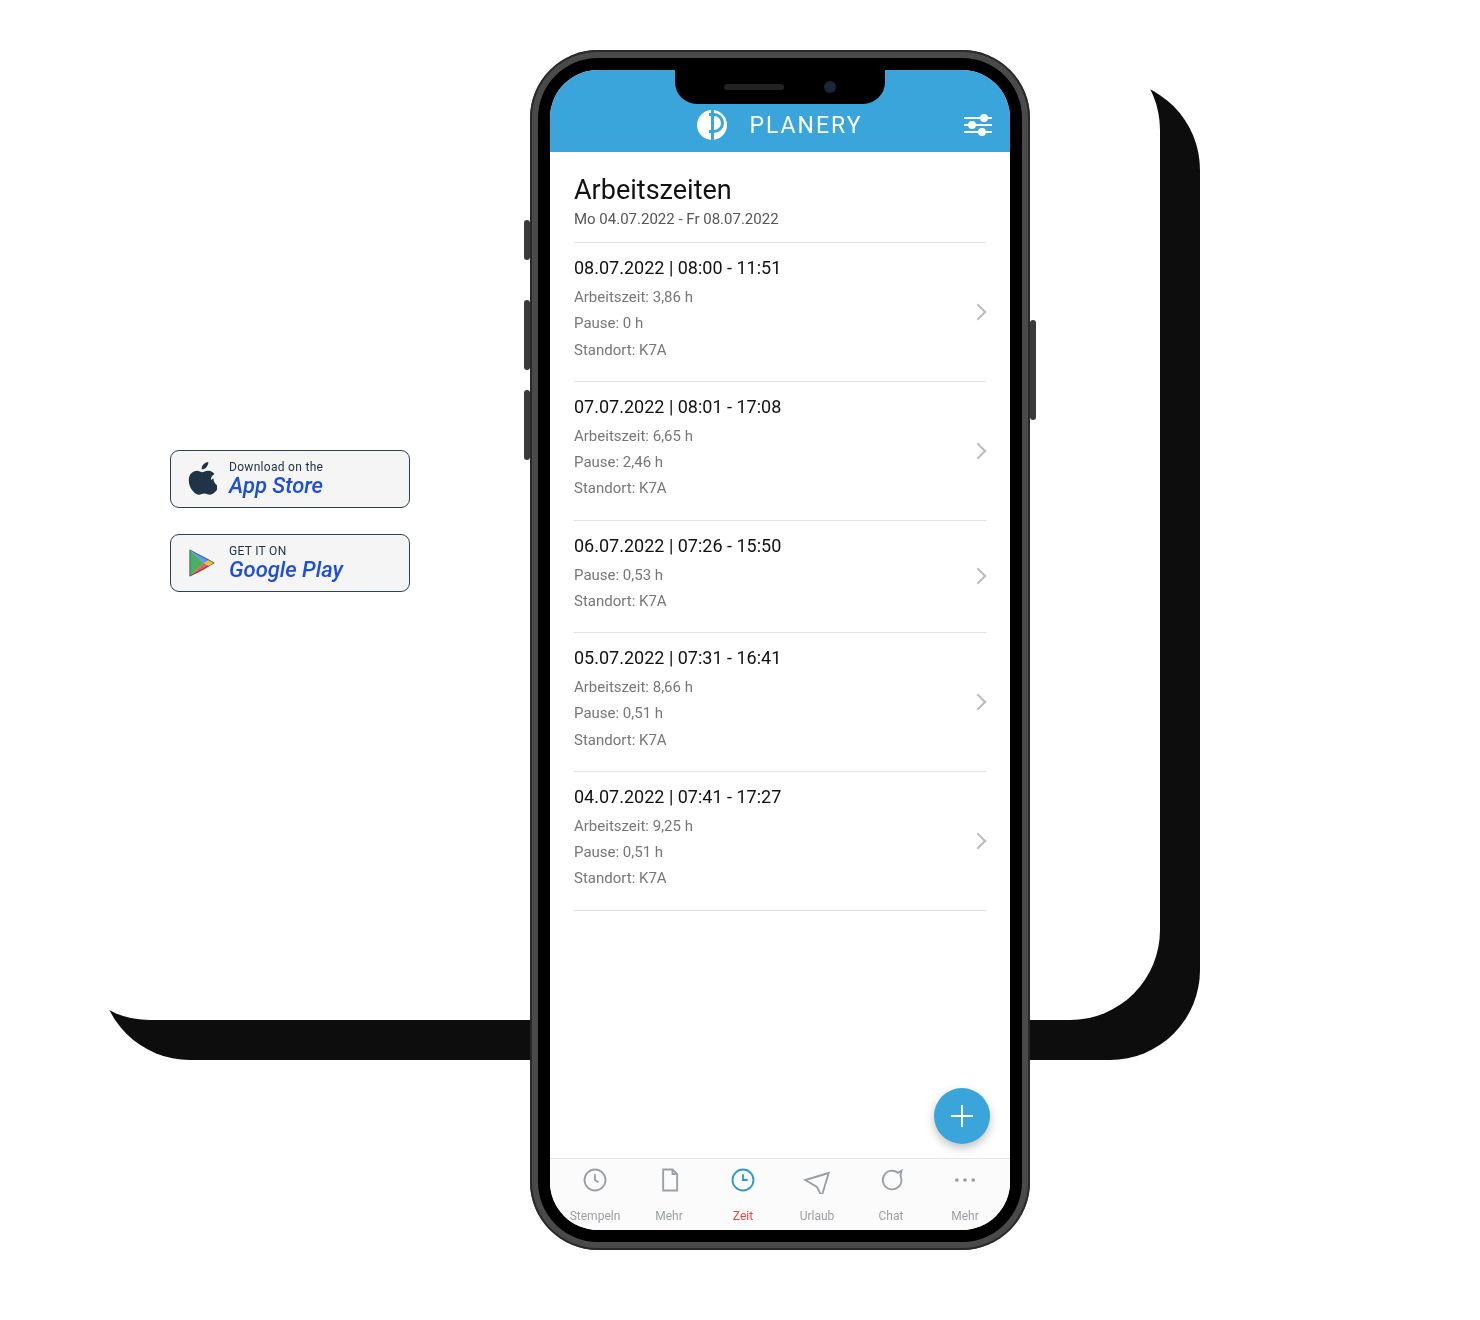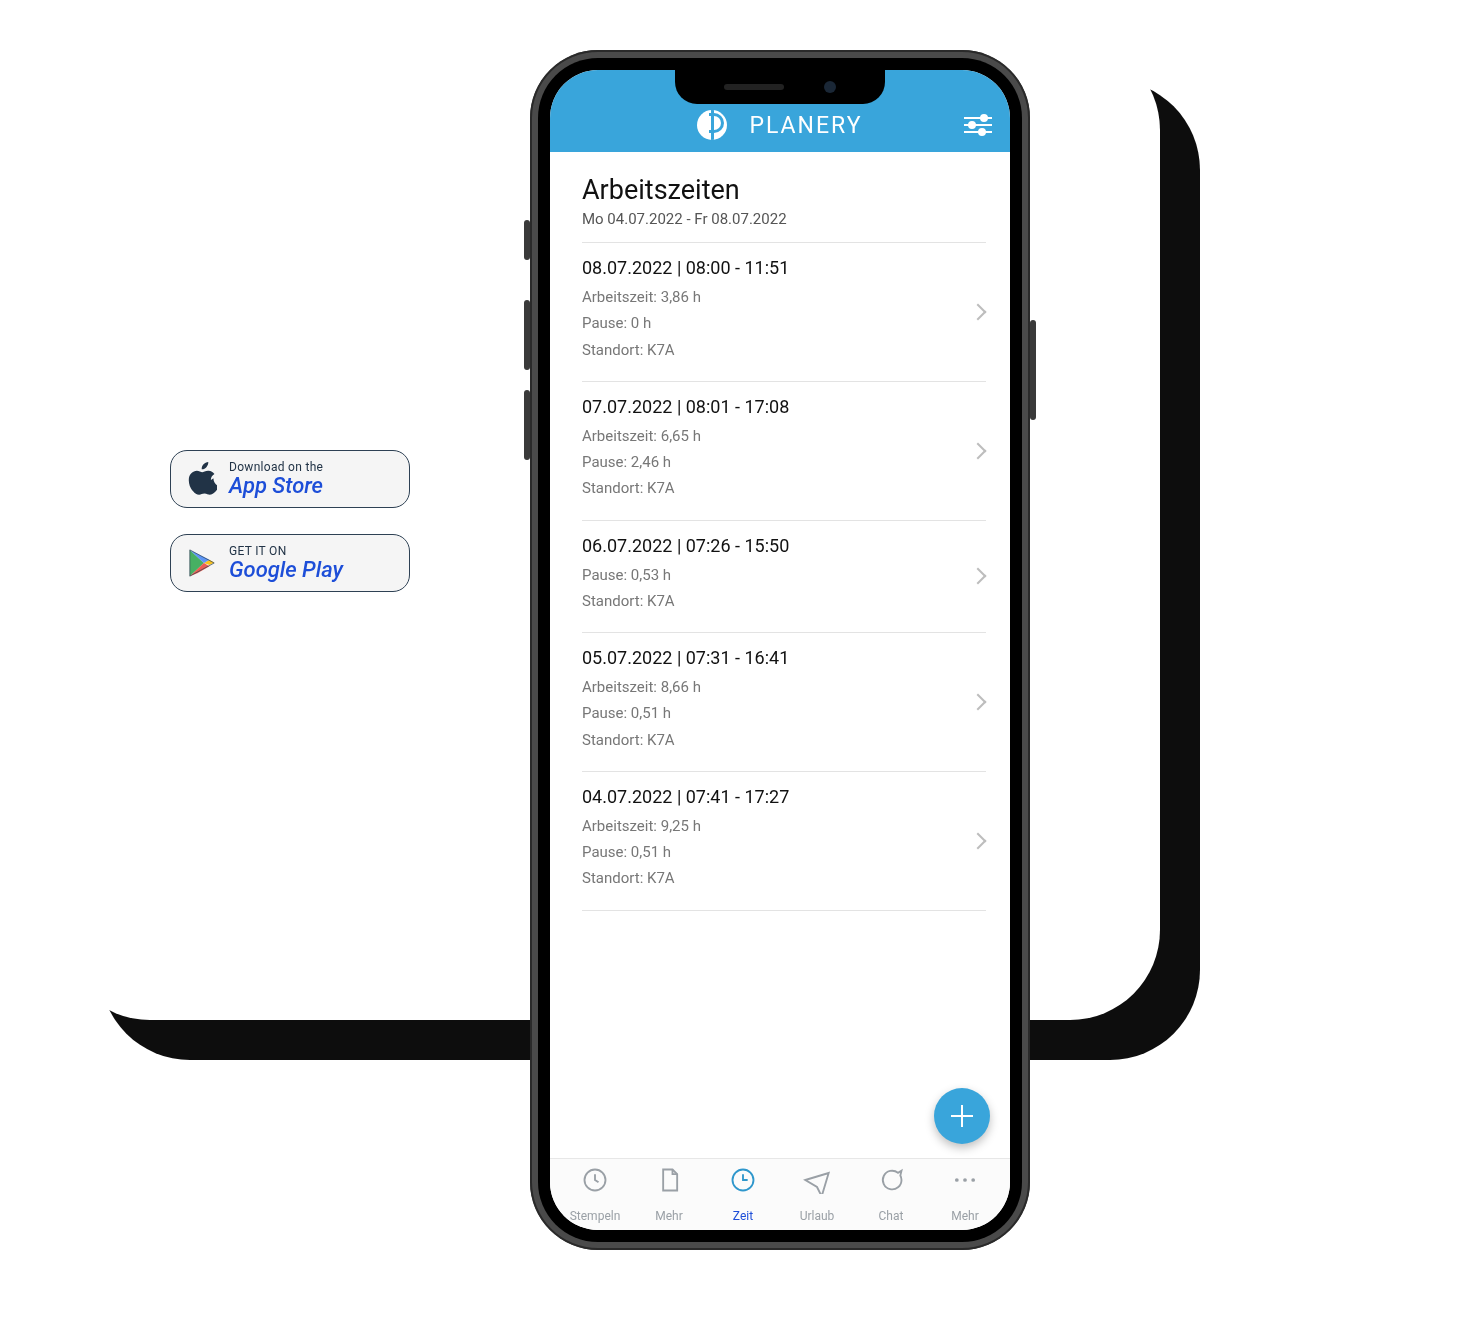--- a/index.html
+++ b/index.html
@@ -24,21 +24,21 @@
     position: absolute;
     left: 170px;
     top: 450px;
     width: 240px;
   }
   .store-badge {
     display: flex;
     align-items: center;
     gap: 12px;
     border: 1.5px solid #2e4154;
-    border-radius: 17px;
+    border-radius: 9px;
     padding: 10px 16px;
     margin-bottom: 26px;
     background: #f5f5f5;
     cursor: pointer;
   }
   .store-badge .badge-text { display: flex; flex-direction: column; line-height: 1.05; color:#213346;}
   .store-badge .small { font-size: 12px; letter-spacing: .3px; color:#213346;}
   .store-badge .big { font-size: 22px; font-weight: 500; color:#1d4ed8;font-style:italic;}
   .apple-svg { width: 30px; height: 36px; fill:#213346;}
   .gplay-svg { width: 30px; height: 34px; }
@@ -116,21 +116,21 @@
   .brand-logo::after{content:"";position:absolute;right:3px;top:3px;width:12px;height:14px;border:3px solid #39a5db;border-left:none;border-radius:0 12px 12px 0;}
   .brand-name { color:#fff; font-size:23px; letter-spacing:2px; font-weight:400;}
   .settings-btn {
     position:absolute; right:18px; bottom:16px; width:28px; height:22px; cursor:pointer;
   }
   .settings-btn svg{stroke:#fff;stroke-width:2;fill:none;}
 
   .content {
     flex:1;
     overflow:hidden;
-    padding: 22px 24px 0 32px;
+    padding: 22px 24px 0 24px;
     position:relative;
   }
   .page-title { font-size:27px; font-weight:400; color:#111; margin-bottom:4px;}
   .page-sub { font-size:15px; color:#555; margin-bottom:14px;}
   .sep{height:1px;background:#e3e3e3;margin:0 -0px;}
   .entry {
     padding: 14px 0 18px 0;
     position:relative;
     border-bottom:1px solid #e3e3e3;
     cursor:pointer;
@@ -162,21 +162,21 @@
     display:flex;
     align-items:center;
     justify-content:space-around;
     padding:0 8px;
   }
   .tab {
     display:flex;flex-direction:column;align-items:center;gap:12px;
     color:#9aa0a6;font-size:12px;cursor:pointer;
     width:70px;
   }
-  .tab.active{color:#1d4ed8;}
+  .tab.active{color:#ef4444;}
   .tab svg{width:28px;height:28px;stroke:#9aa0a6;fill:none;stroke-width:1.6;}
   .tab.active svg{stroke:#2f97cc;}
 </style>
 </head>
 <body>
 
 <div class="canvas"></div>
 
 <div class="badges">
   <div class="store-badge">

